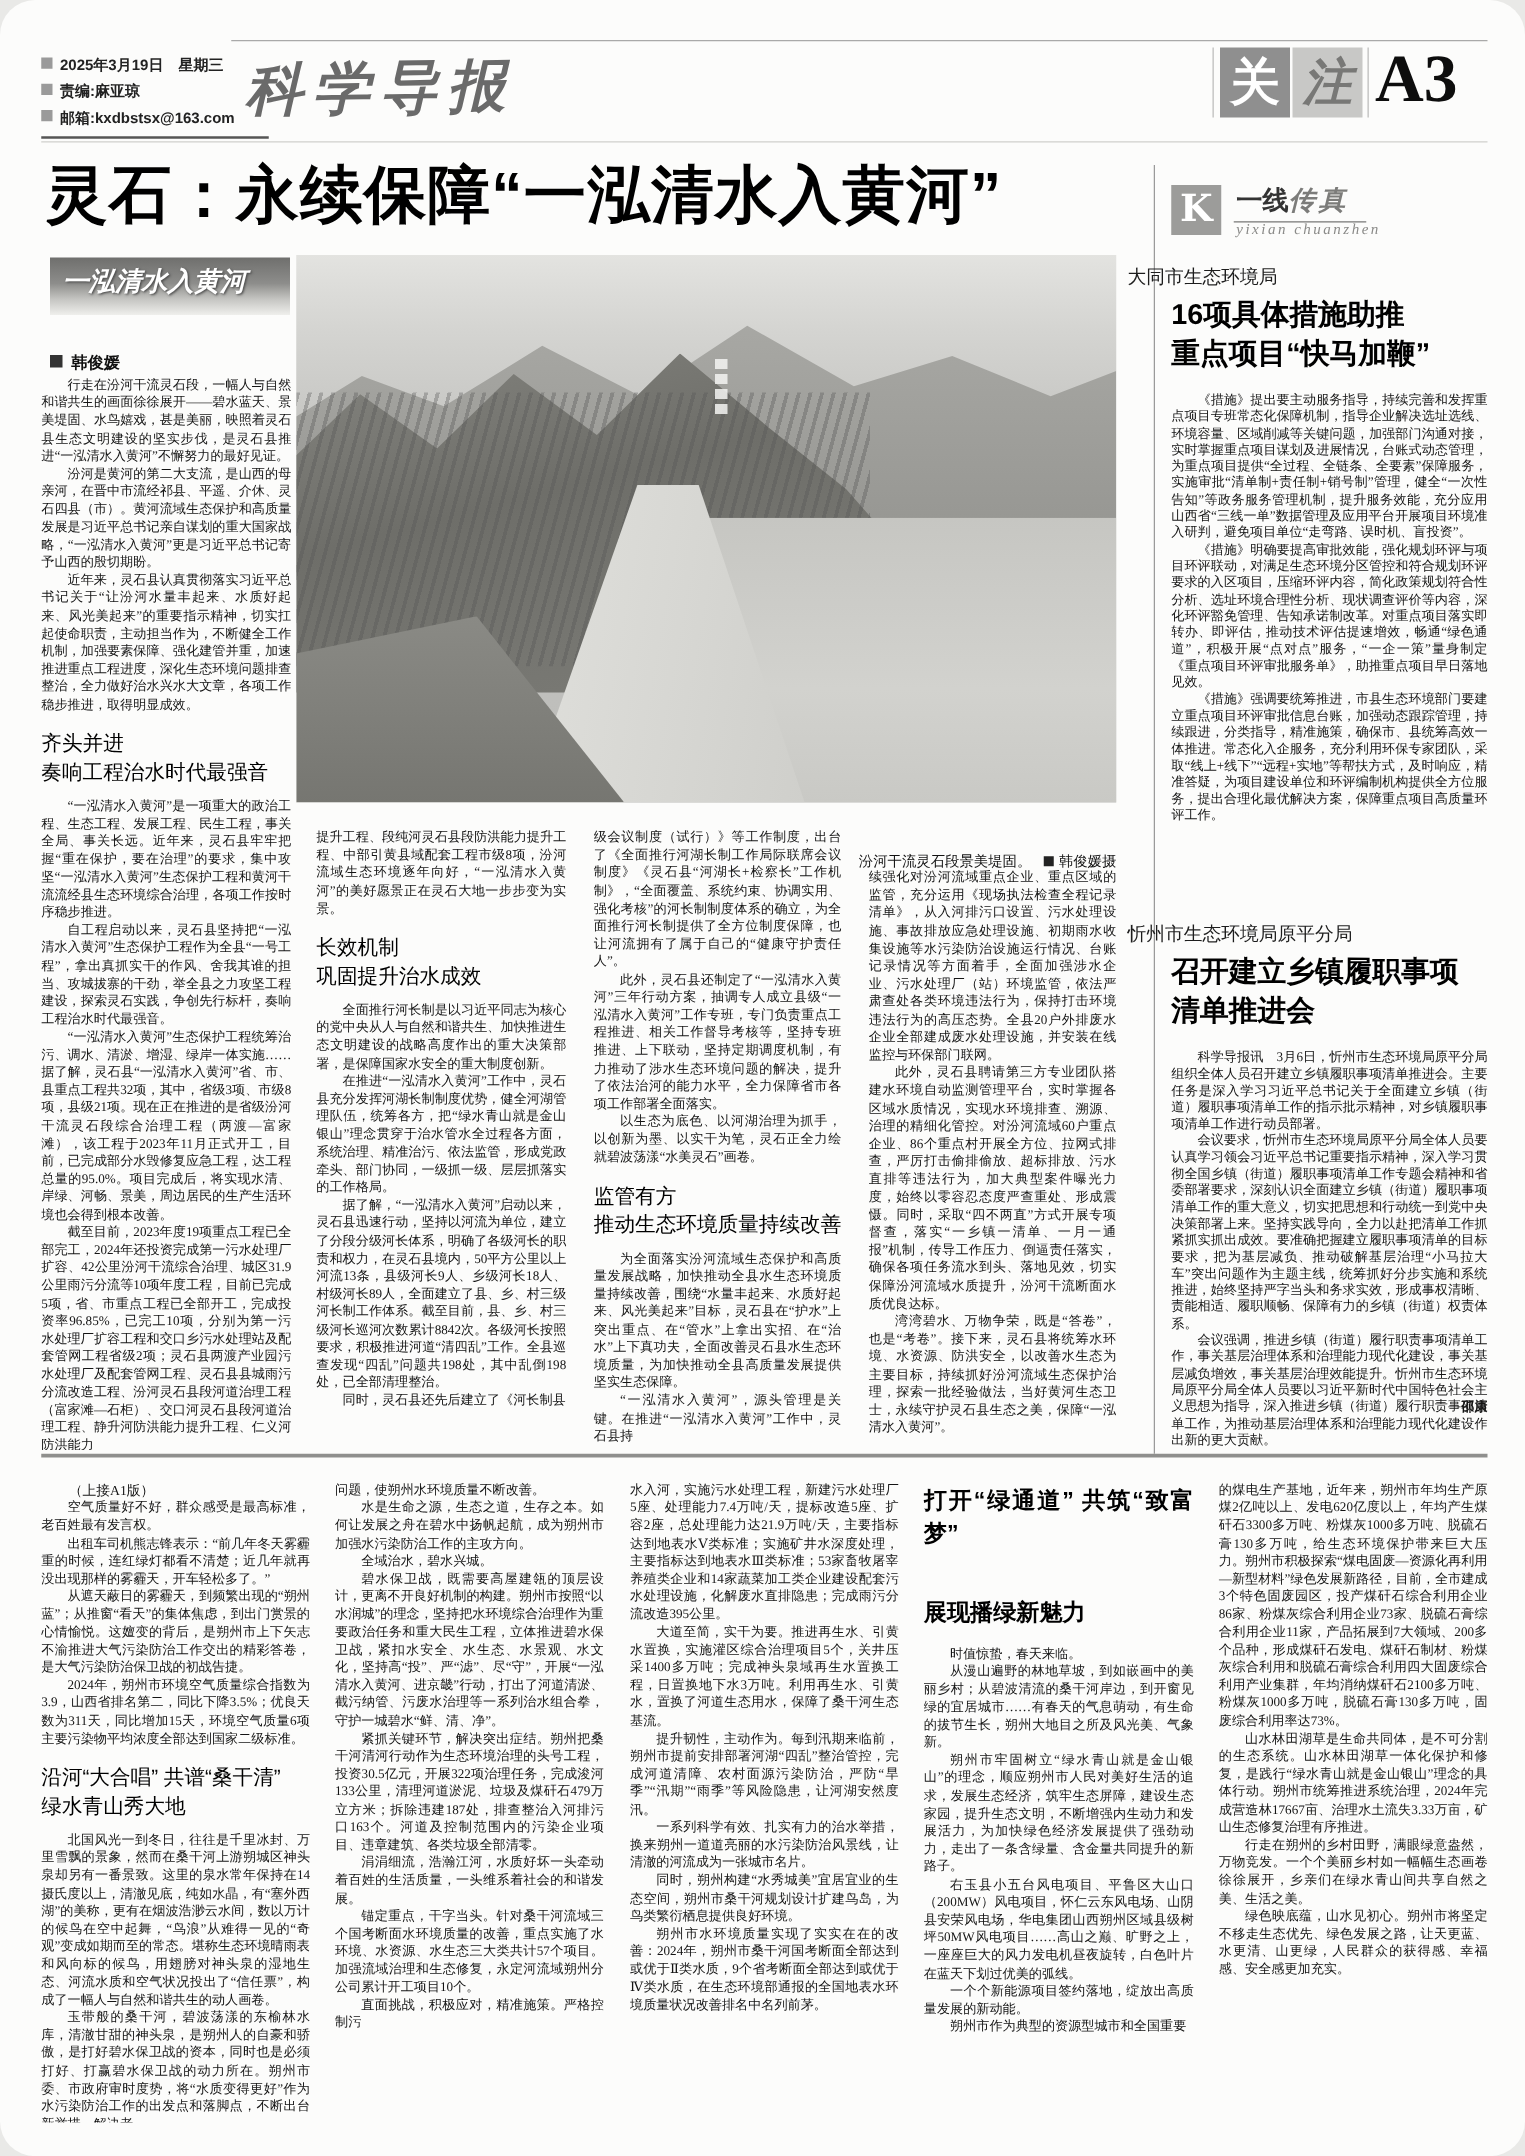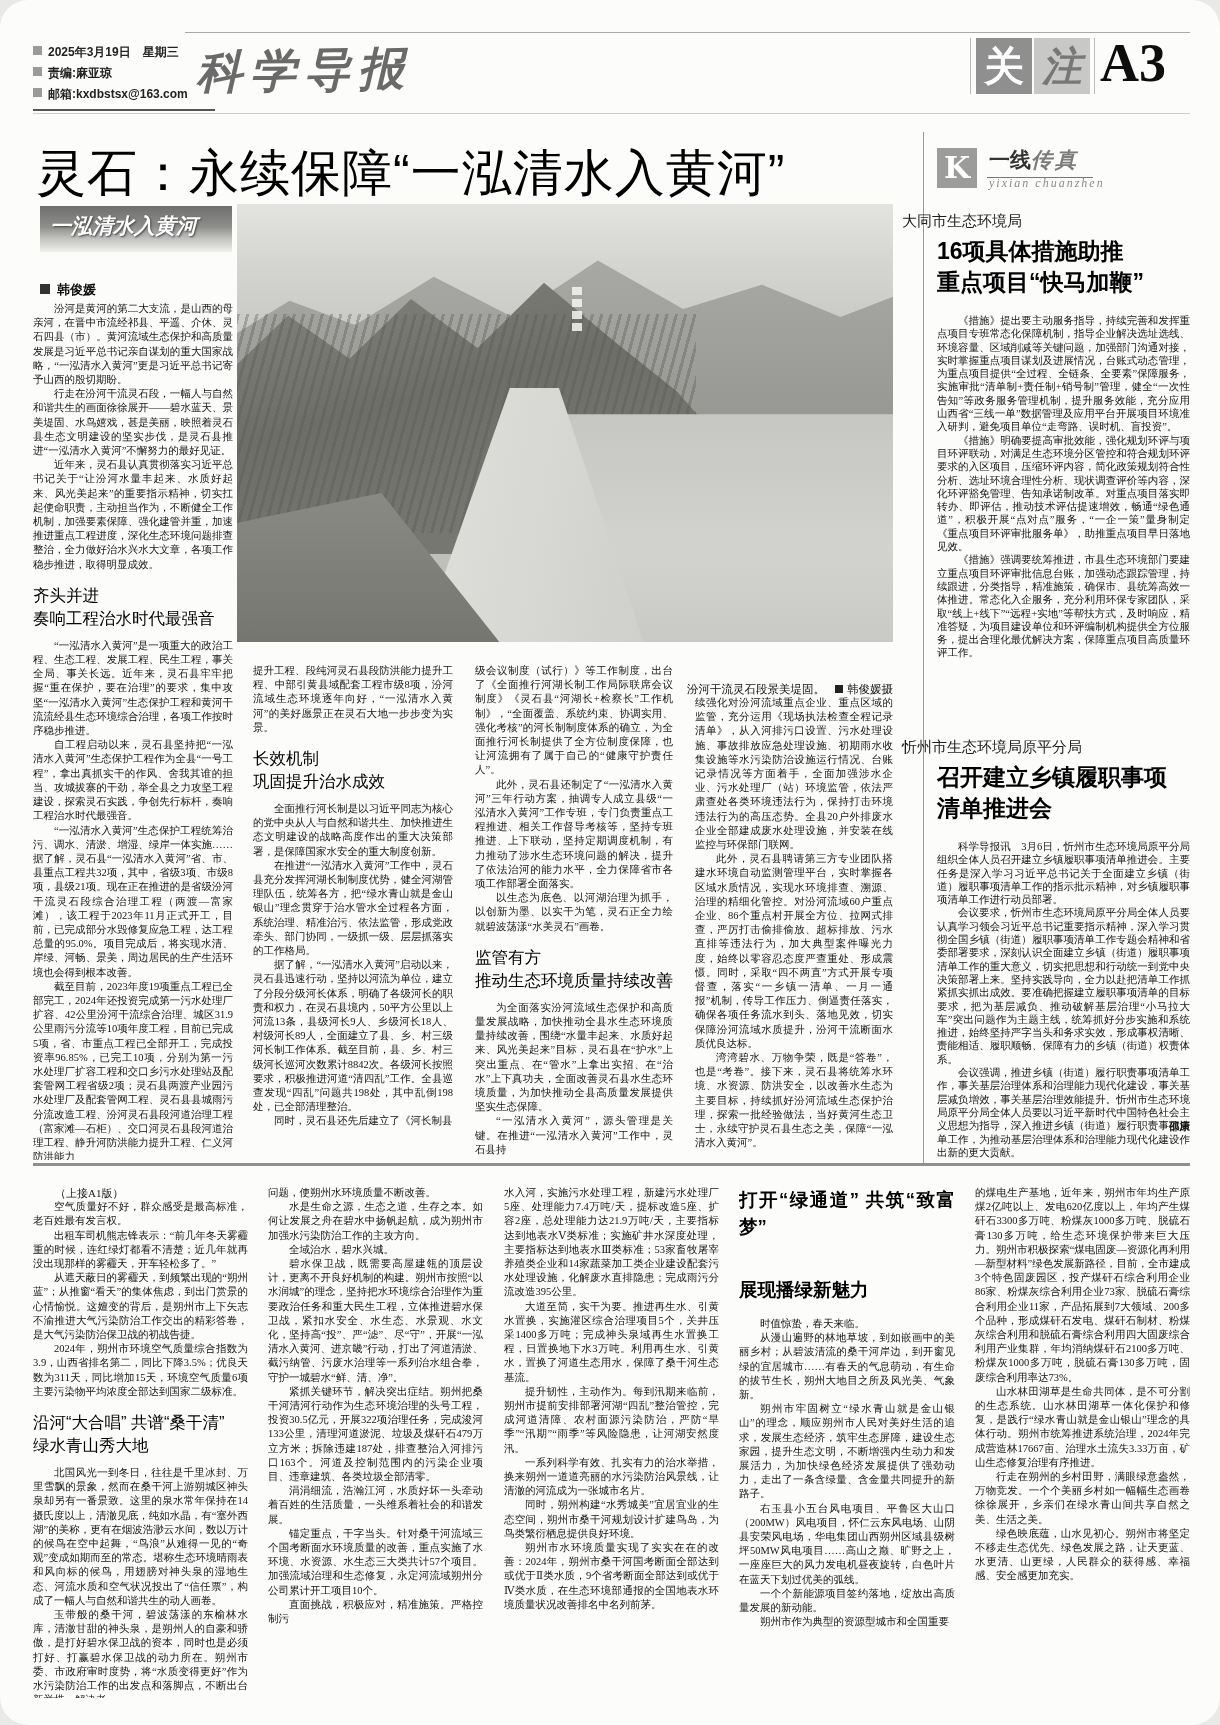--- a/index.html
+++ b/index.html
@@ -14,22 +14,22 @@
   .topline{position:absolute;left:185px;top:32px;width:1005px;height:1px;background:#a9a9a9;}
   .hdrline{position:absolute;left:33px;top:113px;width:1157px;height:1px;background:#cfcfcd;}
   .sec-tick{position:absolute;top:38px;width:1px;height:56px;background:#bbb;}
   .sec-block{position:absolute;top:38px;width:56px;height:56px;text-align:center;line-height:56px;
              font-size:40px;font-weight:bold;}
   .sec-guan{left:976px;background:#8f8f8f;color:#fff;font-family:"Liberation Sans",sans-serif;}
   .sec-zhu{left:1034px;background:#c8c8c6;color:#787876;font-family:"DejaVu Serif",serif;font-style:italic;}
   .page-no{position:absolute;left:1100px;top:32px;font-family:"Liberation Serif",serif;
            font-weight:bold;font-size:54px;color:#0d0d0d;}
   
-  .headline{position:absolute;left:36px;top:140px;width:870px;font-family:"Liberation Sans",sans-serif;
-            font-weight:normal;font-size:50px;letter-spacing:1px;color:#000;}
+  .headline{position:absolute;left:36px;top:123px;width:870px;font-family:"Liberation Sans",sans-serif;
+            font-weight:bold;font-size:50px;letter-spacing:1px;color:#000;}
   .kicker-banner{position:absolute;left:40px;top:206px;width:192px;height:46px;
         background:linear-gradient(180deg,#6f6f6d 0%,#8d8d8b 45%,#c4c4c1 72%,#efefec 100%);
         color:#fff;font-family:"Liberation Sans",sans-serif;font-weight:bold;font-style:italic;
         font-size:21px;line-height:40px;padding-left:10px;box-sizing:border-box;text-shadow:1px 1px 2px #444;}
   .byline{position:absolute;left:40px;top:281px;font-family:"Liberation Sans",sans-serif;
           font-weight:bold;font-size:13px;color:#111;}
   .byline .sq{display:inline-block;width:10px;height:10px;background:#333;margin-right:7px;}
   
   .photo{position:absolute;left:237px;top:204px;width:656px;height:438px;overflow:hidden;
          background:linear-gradient(180deg,#e3e3e0 0%,#d4d4d1 14%,#c7c7c4 30%,#bcbcb9 100%);}
@@ -121,22 +121,22 @@
     <div class="ph-river"></div>
     <div class="ph-levee"></div>
     <div class="ph-bank"></div>
     <div class="ph-signs"></div>
   </div>
   <div class="caption">
     <span>汾河干流灵石段景美堤固。</span><span class="sq"></span><span>韩俊媛摄</span>
   </div>
 
   <div class="col" id="m-col1">
+      <p class="para">行走在汾河干流灵石段，一幅人与自然和谐共生的画面徐徐展开——碧水蓝天、景美堤固、水鸟嬉戏，甚是美丽，映照着灵石县生态文明建设的坚实步伐，是灵石县推进“一泓清水入黄河”不懈努力的最好见证。</p>
       <p class="para">汾河是黄河的第二大支流，是山西的母亲河，在晋中市流经祁县、平遥、介休、灵石四县（市）。黄河流域生态保护和高质量发展是习近平总书记亲自谋划的重大国家战略，“一泓清水入黄河”更是习近平总书记寄予山西的殷切期盼。</p>
-      <p class="para">行走在汾河干流灵石段，一幅人与自然和谐共生的画面徐徐展开——碧水蓝天、景美堤固、水鸟嬉戏，甚是美丽，映照着灵石县生态文明建设的坚实步伐，是灵石县推进“一泓清水入黄河”不懈努力的最好见证。</p>
       <p class="para">近年来，灵石县认真贯彻落实习近平总书记关于“让汾河水量丰起来、水质好起来、风光美起来”的重要指示精神，切实扛起使命职责，主动担当作为，不断健全工作机制，加强要素保障、强化建管并重，加速推进重点工程进度，深化生态环境问题排查整治，全力做好治水兴水大文章，各项工作稳步推进，取得明显成效。</p>
       <p class="sub-h">齐头并进</p>
       <p class="sub-h">奏响工程治水时代最强音</p>
       <p class="para">“一泓清水入黄河”是一项重大的政治工程、生态工程、发展工程、民生工程，事关全局、事关长远。近年来，灵石县牢牢把握“重在保护，要在治理”的要求，集中攻坚“一泓清水入黄河”生态保护工程和黄河干流流经县生态环境综合治理，各项工作按时序稳步推进。</p>
       <p class="para">自工程启动以来，灵石县坚持把“一泓清水入黄河”生态保护工程作为全县“一号工程”，拿出真抓实干的作风、舍我其谁的担当、攻城拔寨的干劲，举全县之力攻坚工程建设，探索灵石实践，争创先行标杆，奏响工程治水时代最强音。</p>
       <p class="para">“一泓清水入黄河”生态保护工程统筹治污、调水、清淤、增湿、绿岸一体实施……据了解，灵石县“一泓清水入黄河”省、市、县重点工程共32项，其中，省级3项、市级8项，县级21项。现在正在推进的是省级汾河干流灵石段综合治理工程（两渡—富家滩），该工程于2023年11月正式开工，目前，已完成部分水毁修复应急工程，达工程总量的95.0%。项目完成后，将实现水清、岸绿、河畅、景美，周边居民的生产生活环境也会得到根本改善。</p>
       <p class="para">截至目前，2023年度19项重点工程已全部完工，2024年还投资完成第一污水处理厂扩容、42公里汾河干流综合治理、城区31.9公里雨污分流等10项年度工程，目前已完成5项，省、市重点工程已全部开工，完成投资率96.85%，已完工10项，分别为第一污水处理厂扩容工程和交口乡污水处理站及配套管网工程省级2项；灵石县两渡产业园污水处理厂及配套管网工程、灵石县县城雨污分流改造工程、汾河灵石县段河道治理工程（富家滩—石柜）、交口河灵石县段河道治理工程、静升河防洪能力提升工程、仁义河防洪能力</p>
     </div>
   <div class="col" id="m-col2">
       <p class="flush">提升工程、段纯河灵石县段防洪能力提升工程、中部引黄县域配套工程市级8项，汾河流域生态环境逐年向好，“一泓清水入黄河”的美好愿景正在灵石大地一步步变为实景。</p>

